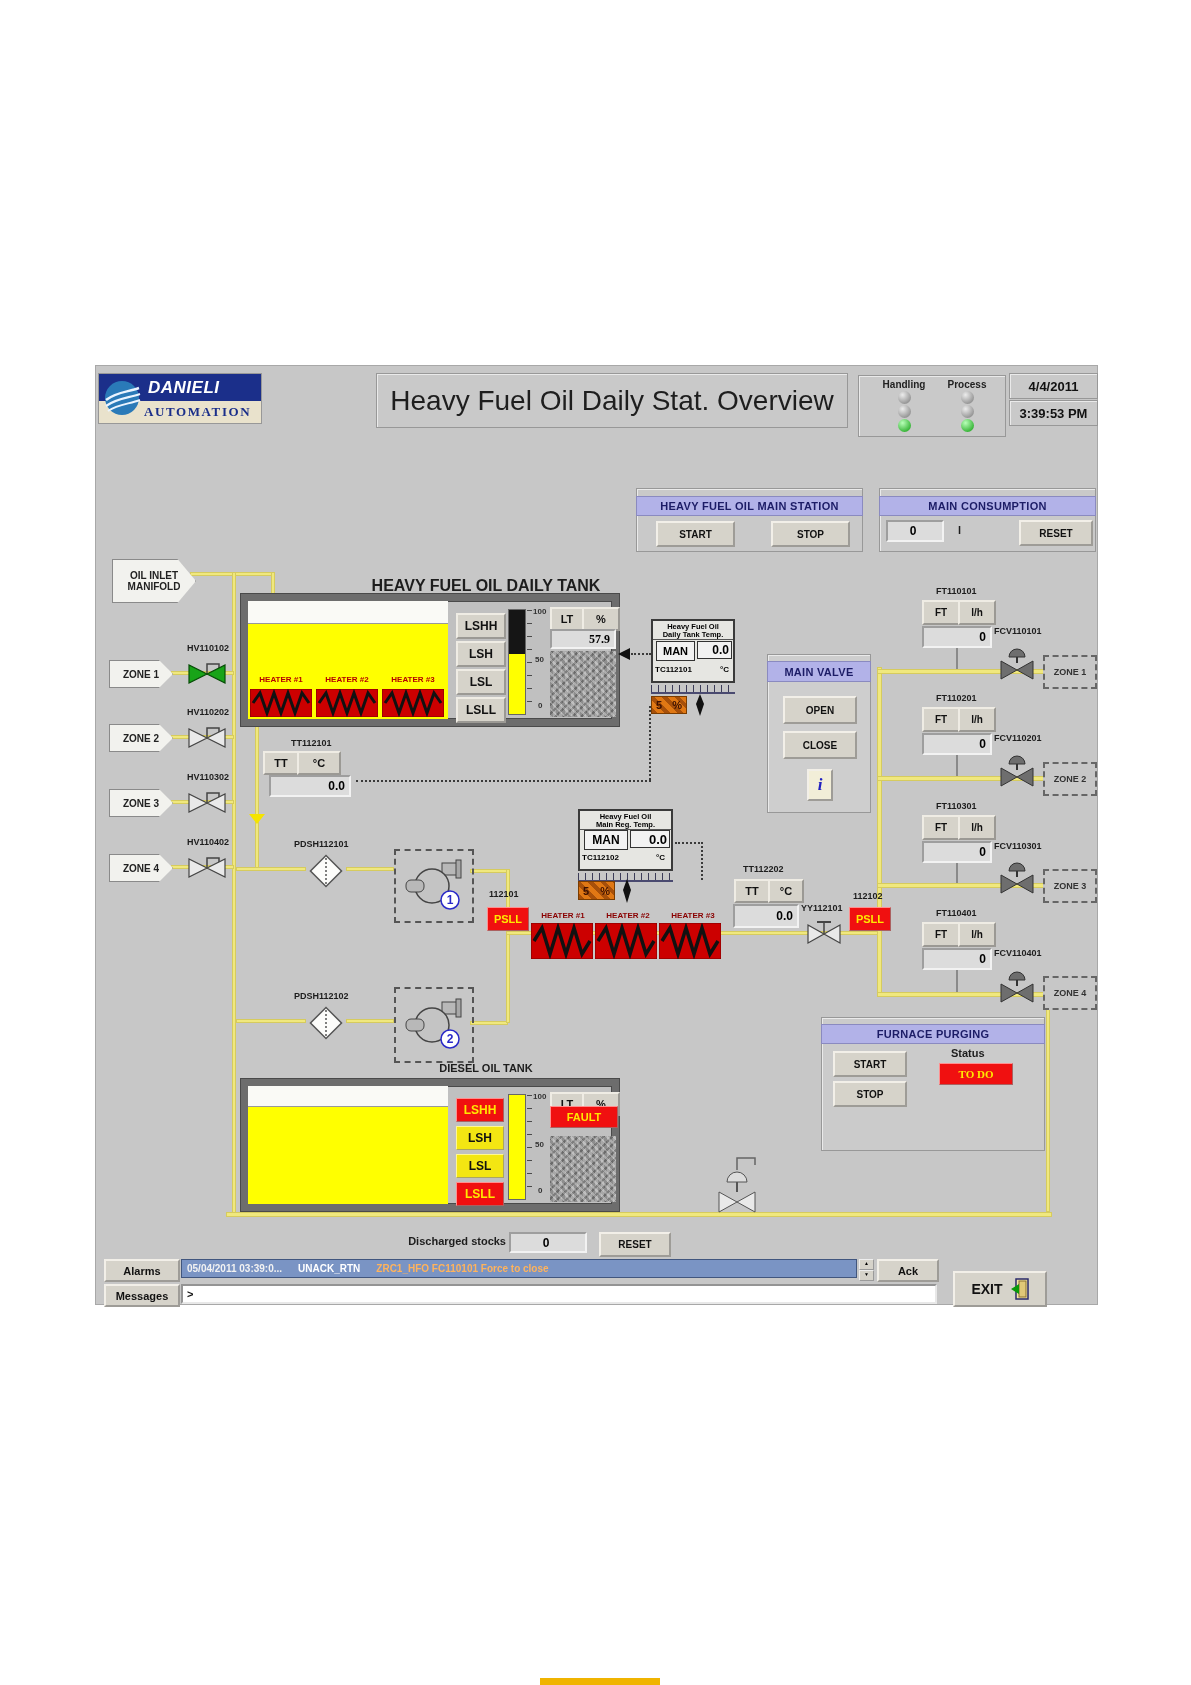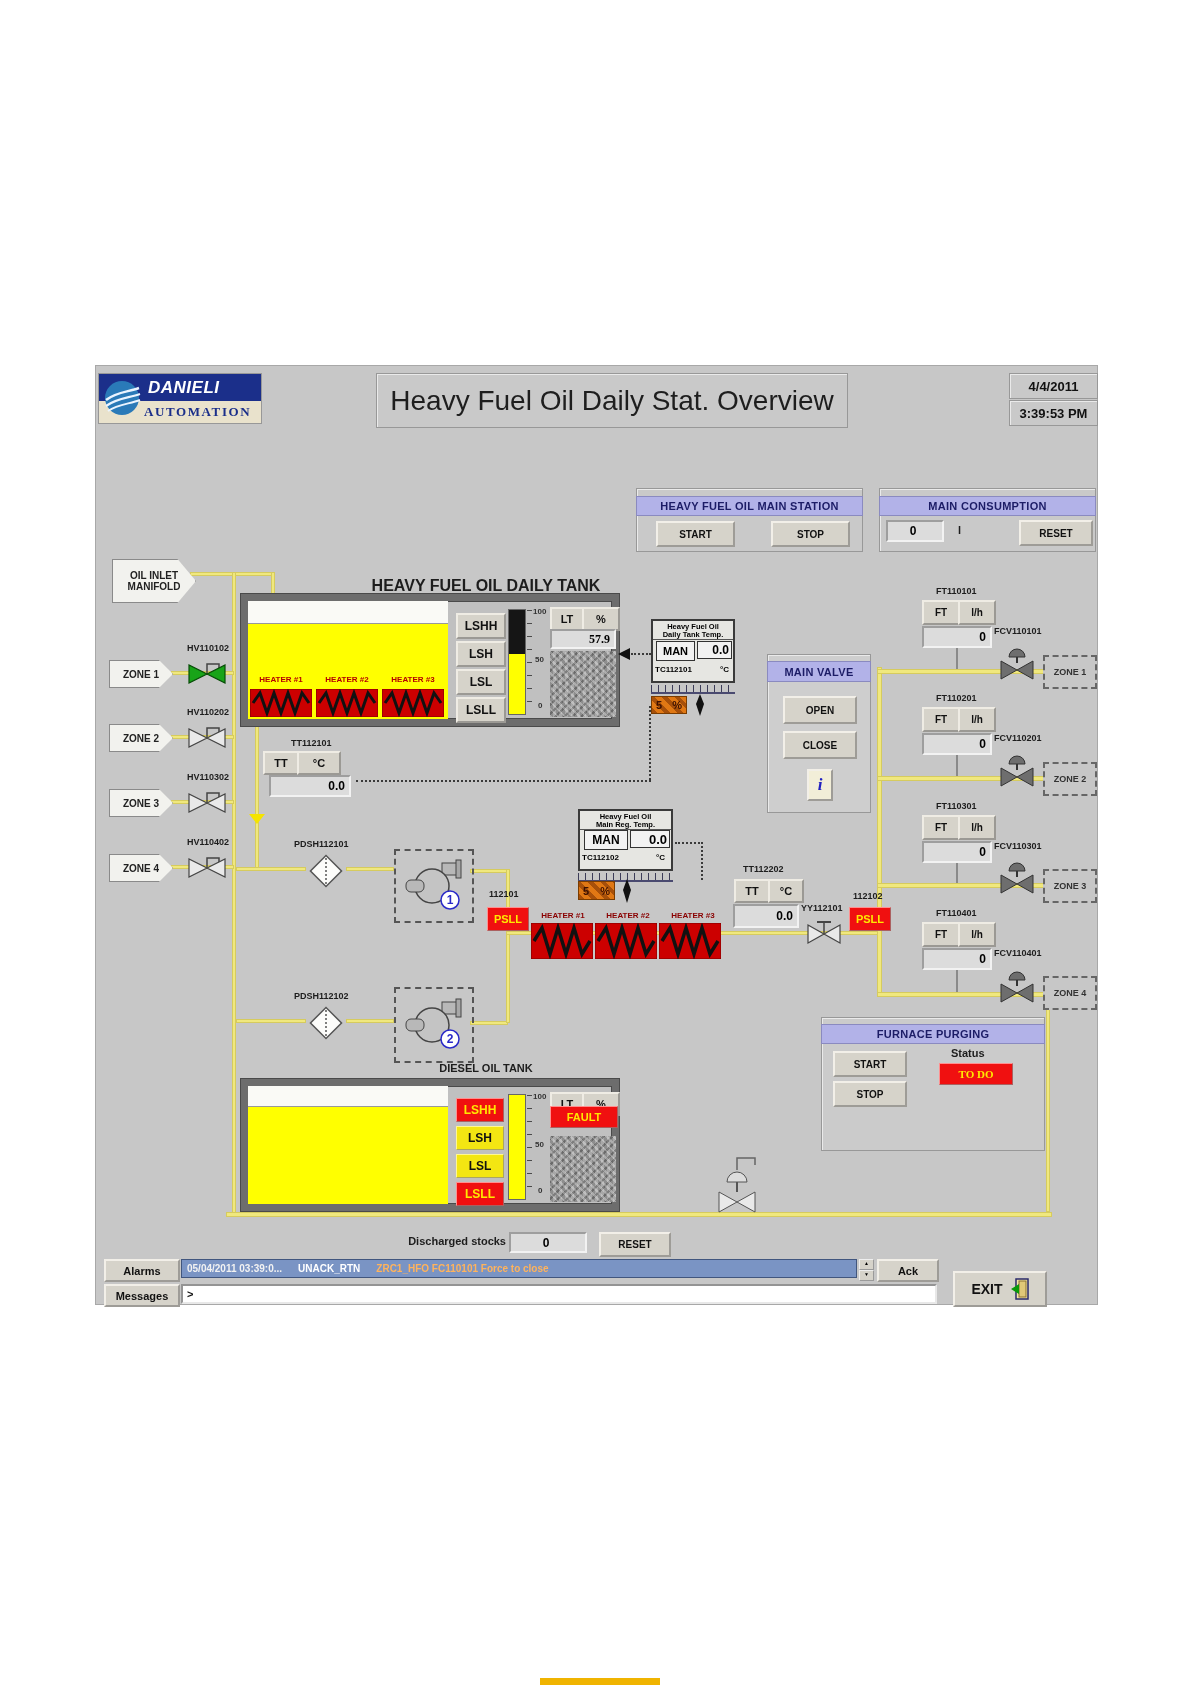--- a/index.html
+++ b/index.html
@@ -51,20 +51,34 @@
     <svg class="abs" style="left:3px;top:4px;" width="40" height="40" viewBox="0 0 40 40">
       <circle cx="20" cy="20" r="17" fill="#2a7ab8"></circle>
       <path d="M4 22 C14 14,26 14,37 10" stroke="#eaf4ff" stroke-width="2.4" fill="none"></path>
       <path d="M4 28 C15 20,27 20,38 16" stroke="#eaf4ff" stroke-width="2.2" fill="none"></path>
       <path d="M6 33 C16 26,28 26,38 22" stroke="#eaf4ff" stroke-width="2" fill="none"></path>
     </svg>
     <div class="abs" style="left:49px;top:4px;color:#fff;font-weight:bold;font-style:italic;font-size:17px;letter-spacing:.5px;">DANIELI</div>
     <div class="abs" style="left:45px;top:30px;color:#1b2f8a;font-family:'Liberation Serif',serif;font-size:13px;letter-spacing:1.6px;font-weight:bold;">AUTOMATION</div>
   </div>
 
+  <div class="pbox" style="left:762px;top:9px;width:146px;height:60px;">
+    <div class="abs" style="left:14px;top:3px;width:62px;text-align:center;">
+      <div style="font-size:10px;font-weight:bold;color:#222;">Handling</div>
+      <div class="lamp gray"></div>
+      <div class="lamp gray"></div>
+      <div class="lamp green"></div>
+    </div>
+    <div class="abs" style="left:78px;top:3px;width:60px;text-align:center;">
+      <div style="font-size:10px;font-weight:bold;color:#222;">Process</div>
+      <div class="lamp gray"></div>
+      <div class="lamp gray"></div>
+      <div class="lamp green"></div>
+    </div>
+  </div>
 
   <div class="pbox" style="left:913px;top:7px;width:87px;height:24px;display:flex;align-items:center;justify-content:center;">
     <span style="font-size:13px;font-weight:bold;color:#111;">4/4/2011</span>
   </div>
   <div class="pbox" style="left:913px;top:34px;width:87px;height:24px;display:flex;align-items:center;justify-content:center;">
     <span style="font-size:13px;font-weight:bold;color:#111;">3:39:53 PM</span>
   </div>
 
   <div class="pbox" style="left:540px;top:122px;width:225px;height:62px;"></div>
   <div class="hdr" style="left:540px;top:130px;width:225px;height:18px;">HEAVY FUEL OIL MAIN STATION</div>

